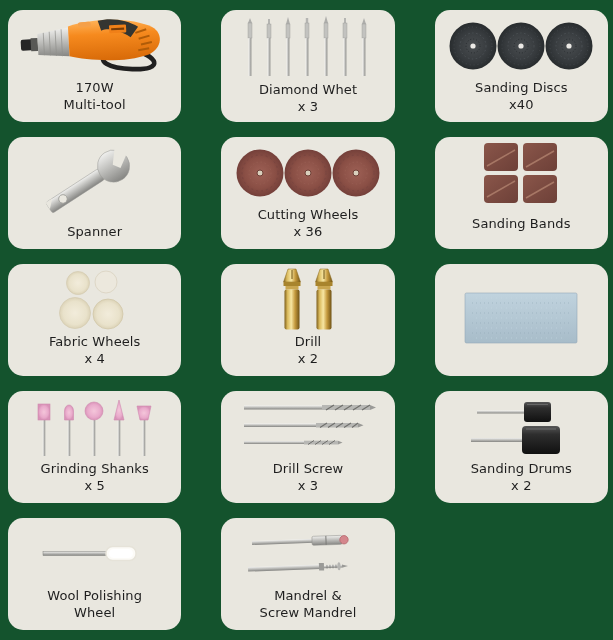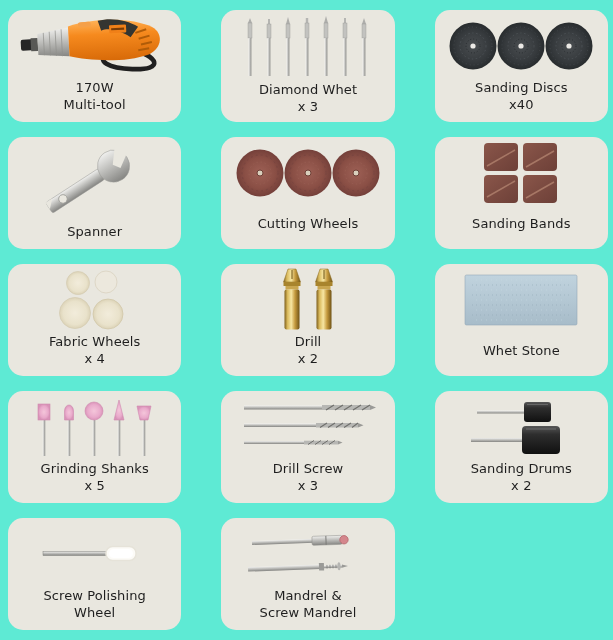--- a/index.html
+++ b/index.html
@@ -1,18 +1,18 @@
 <!DOCTYPE html>
 <html><head>
 <meta charset="utf-8">
 <style>
   html,body{margin:0;padding:0;background:#ffffff;}
   body{width:613px;height:640px;font-family:"DejaVu Sans","Liberation Sans",sans-serif;}
   .grid{
-    box-sizing:border-box;width:613px;height:640px;background:#5eead4;
+    box-sizing:border-box;width:613px;height:640px;background:#14532d;
     display:grid;grid-template-columns:repeat(3,1fr);grid-template-rows:repeat(5,1fr);
     column-gap:40px;row-gap:15px;padding:10px 5px 10px 8px;
   }
   .card{
     background:#e9e7df;border-radius:15px;display:flex;flex-direction:column;
     align-items:center;padding:4px 4px 8px;overflow:hidden;
   }
   .graphic{flex:1;display:flex;align-items:center;justify-content:center;width:100%;}
   .graphic svg{overflow:visible;display:block;}
   .label{
@@ -230,20 +230,21 @@
               <circle r="23.5" fill="url(#wheelG)"></circle>
               <circle r="18" fill="none" stroke="#754440" stroke-width="1" stroke-dasharray="2 3" opacity=".8"></circle>
               <circle r="11" fill="none" stroke="#9a6054" stroke-width="1" stroke-dasharray="1.5 2.5" opacity=".8"></circle>
               <circle r="3" fill="#d9d0bd" stroke="#6e3f36" stroke-width="1"></circle>
             </g>
         </g>
       </svg>
     </div>
     <div class="label">
       <div>Cutting Wheels</div>
+      <div>x 36</div>
     </div>
   </div>
 
   <div class="card">
     <div class="graphic">
       <svg width="80" height="62" viewBox="0 0 80 62">
         <g>
           <g transform="translate(3,1)">
               <rect width="34" height="28" rx="4" fill="url(#bandG)"></rect>
               <path d="M3,23 L31,7" stroke="#b2836f" stroke-width="1.5" opacity=".8"></path>
@@ -309,23 +310,20 @@
   </div>
 
   <div class="card">
     <div class="graphic">
       <svg width="114" height="54" viewBox="0 0 114 54">
         <rect x="1" y="2" width="112" height="50" rx="1.5" fill="url(#stoneG)" stroke="#93aab8" stroke-width=".6"></rect>
         <path d="M8,12 H106 M8,22 H106 M8,32 H106 M8,42 H106" stroke="#8fa6b4" stroke-width="1" stroke-dasharray="1 3" opacity=".55"></path>
         <path d="M12,7 H102 M12,17 H102 M12,27 H102 M12,37 H102 M12,47 H102" stroke="#c8dae4" stroke-width="1" stroke-dasharray="1 4" opacity=".55"></path>
       </svg>
     </div>
-    <div class="label">
-      <div>Whet Stone</div>
-    </div>
   </div>
 
   <div class="card">
     <div class="graphic">
       <svg width="128" height="62" viewBox="0 0 128 62">
         <g stroke="#d08ab0" stroke-width=".6">
           <g transform="translate(13,0)">
               <rect x="-1.25" y="24" width="2.5" height="36" fill="url(#silvV)" stroke="none"></rect>
               <rect x="-6" y="8" width="12" height="16" fill="url(#pinkG)"></rect>
             </g>
@@ -406,21 +404,21 @@
 
   <div class="card">
     <div class="graphic">
       <svg width="120" height="32" viewBox="0 0 120 32">
         <rect x="8" y="13.5" width="64" height="4" fill="url(#silvH)" stroke="#80807d" stroke-width=".5"></rect>
         <rect x="71" y="8.5" width="30" height="14" rx="6.5" fill="#fcfbf7" stroke="#e6e3d9" stroke-width="1.5"></rect>
         <rect x="74" y="11" width="24" height="9" rx="4.5" fill="#ffffff" opacity=".9"></rect>
       </svg>
     </div>
     <div class="label">
-      <div>Screw Polishing</div>
+      <div>Wool Polishing</div>
       <div>Wheel</div>
     </div>
   </div>
 
   <div class="card">
     <div class="graphic">
       <svg width="140" height="54" viewBox="0 0 140 54">
         <g transform="rotate(-2 70 14)">
           <rect x="14" y="12" width="62" height="4" fill="url(#silvH)"></rect>
           <rect x="74" y="9.5" width="30" height="9" rx="1.5" fill="url(#silvH)" stroke="#8a8a86" stroke-width=".5"></rect>

